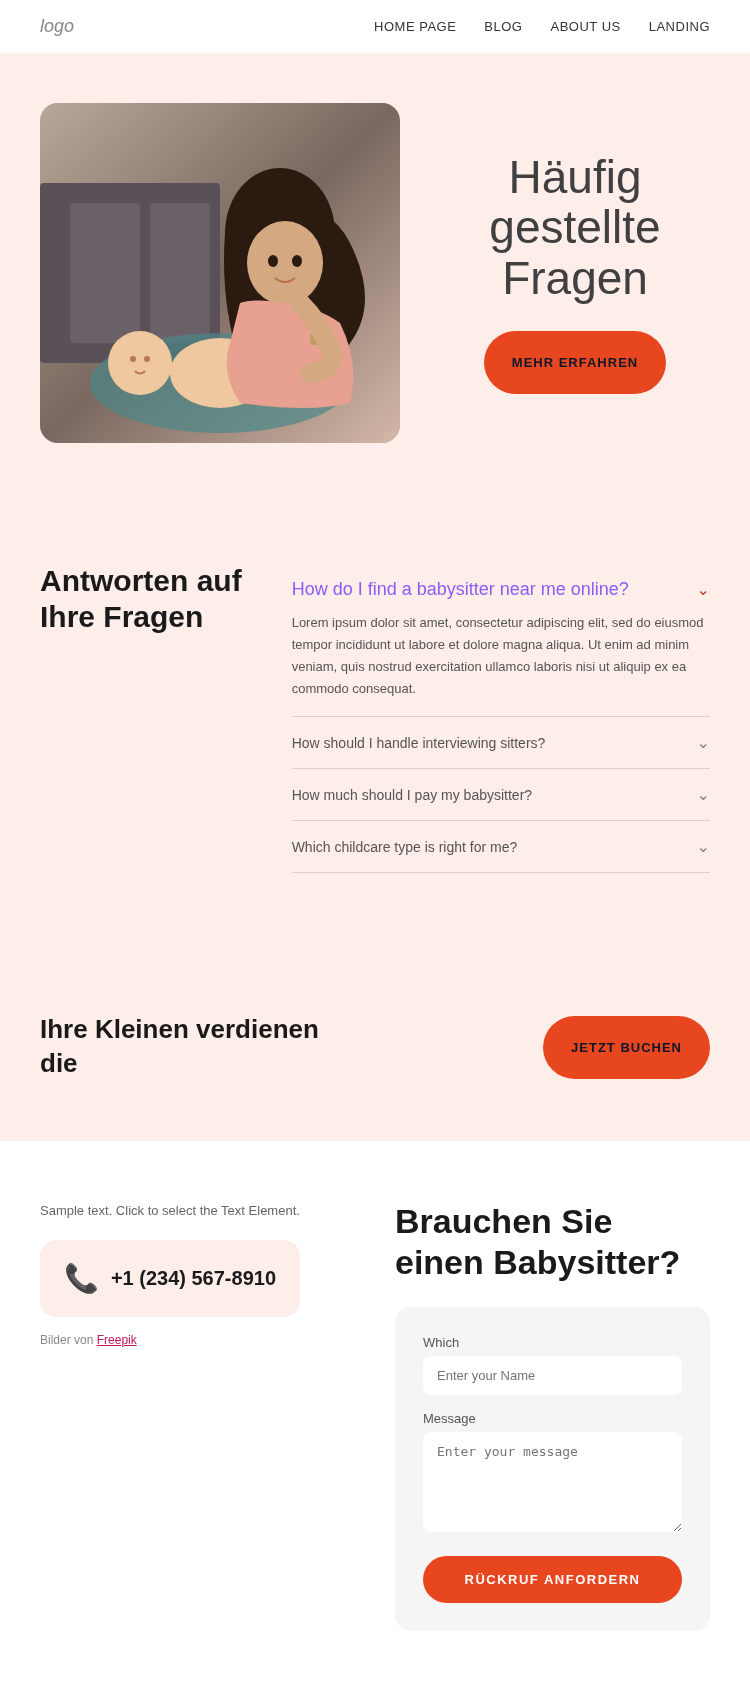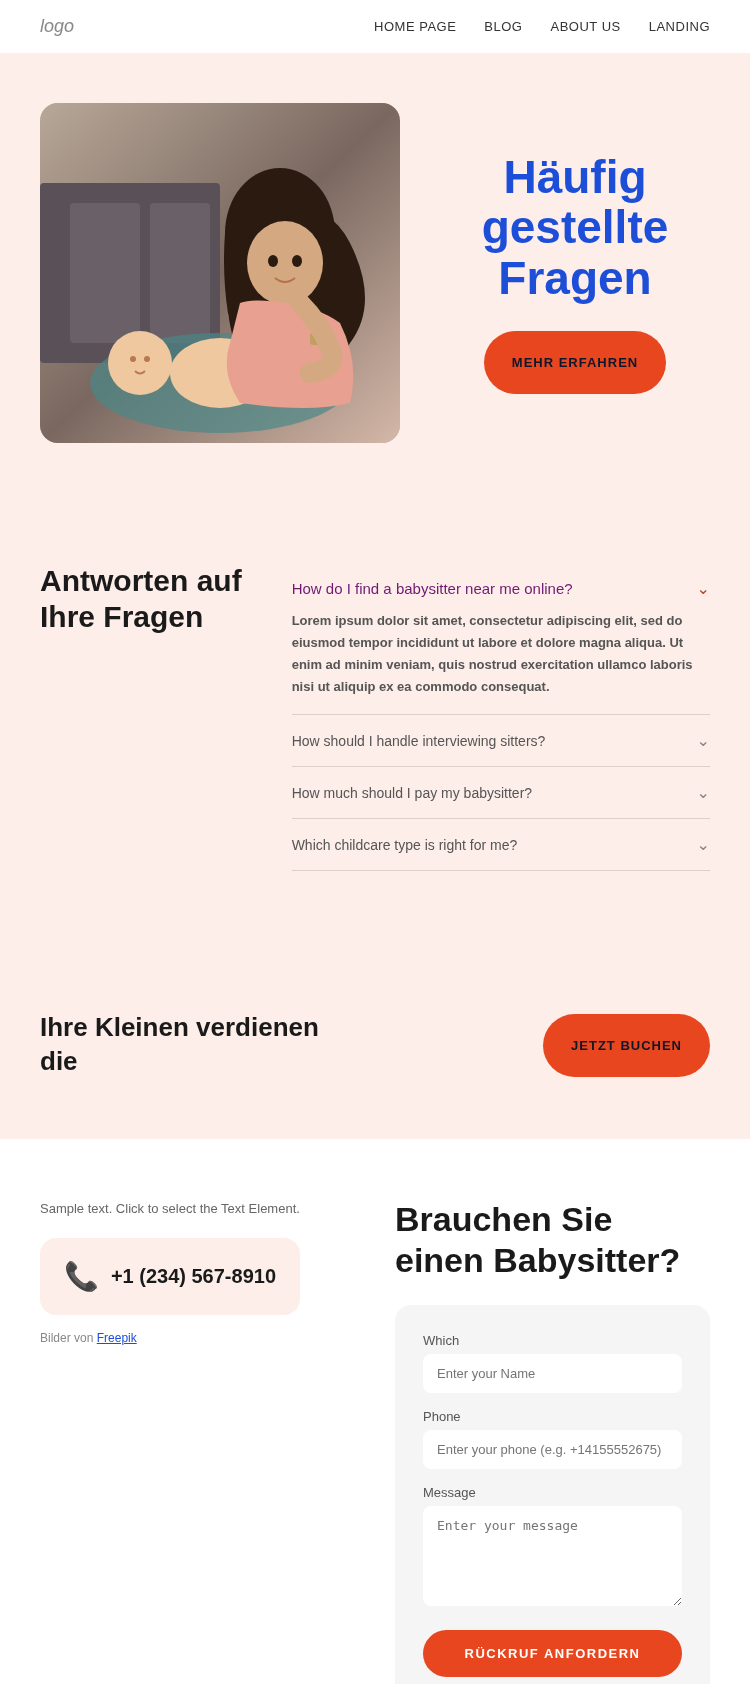--- a/index.html
+++ b/index.html
@@ -22,21 +22,21 @@
       display: flex; align-items: center; gap: 40px;
     }
     .hero-image {
       width: 360px; min-width: 360px; height: 340px;
       border-radius: 18px; overflow: hidden;
       background: #c8b8b0;
     }
     
     .hero-right { flex: 1; text-align: center; }
     .hero-title {
-      font-size: 46px; font-weight: 700; color: #1d4ed8;
+      font-size: 46px; font-weight: 400; color: #404040;
       line-height: 1.1; margin-bottom: 28px;
     }
     .btn-orange {
       background: #e8461e; color: #0f172a; border: none; border-radius: 50px;
       padding: 24px 28px; font-size: 13px; font-weight: 700; letter-spacing: 1px;
       cursor: pointer; text-transform: uppercase;
     }
 
     
     .faq-section {
@@ -45,25 +45,25 @@
     }
     .faq-left { min-width: 185px; }
     .faq-heading { font-size: 30px; font-weight: 900; color: #1a1a1a; line-height: 1.2; }
     .faq-right { flex: 1; }
     .faq-item {
       border-bottom: 1px solid #e0cfc9; padding: 16px 0;
     }
     .faq-item-header {
       display: flex; justify-content: space-between; align-items: center; cursor: pointer;
     }
-    .faq-question { font-size: 15px; color: #701a75; font-weight: 500; }
+    .faq-question { font-size: 18px; color: #8b5cf6; font-weight: 500; }
     .faq-question-dark { font-size: 14px; color: #555; font-weight: 400; }
     .faq-chevron { font-size: 16px; color: #c0442a; }
     .faq-chevron-gray { font-size: 16px; color: #888; }
-    .faq-answer { margin-top: 12px; font-size: 13px; color: #555; line-height: 1.7; font-weight: bold; }
+    .faq-answer { margin-top: 12px; font-size: 13px; color: #555; line-height: 1.7; }
 
     
     .cta-band {
       background: #fdeee9; padding: 60px 40px;
       display: flex; align-items: center; justify-content: space-between;
     }
     .cta-text { font-size: 26px; font-weight: 900; color: #1a1a1a; line-height: 1.3; max-width: 320px; }
 
     
     .contact-section {
@@ -73,21 +73,21 @@
     .contact-left { flex: 1; }
     .contact-title { font-size: 20px; font-weight: 900; color: #1a1a1a; margin-bottom: 12px; line-height: 1.3; }
     .contact-sample { font-size: 13px; color: #666; margin-bottom: 20px; line-height: 1.5; }
     .phone-box {
       background: #fdeee9; border-radius: 16px; padding: 22px 24px;
       display: flex; align-items: center; gap: 12px; margin-bottom: 16px; max-width: 260px;
     }
     .phone-icon { font-size: 28px; }
     .phone-number { font-size: 20px; font-weight: 700; color: #1a1a1a; }
     .photo-credit { font-size: 12px; color: #888; }
-    .photo-credit a { color: #1d4ed8; }
+    .photo-credit a { color: #be185d; }
 
     .contact-right { flex: 1; }
     .contact-right-title { font-size: 34px; font-weight: 900; color: #1a1a1a; margin-bottom: 24px; line-height: 1.2; }
     .form-card { background: #f5f5f5; border-radius: 16px; padding: 28px; }
     .form-group { margin-bottom: 16px; }
     .form-label { font-size: 13px; color: #555; margin-bottom: 6px; display: block; }
     .form-input {
       width: 100%; padding: 12px 14px; border-radius: 8px; border: none;
       background: #fff; font-size: 13px; color: #aaa; outline: none;
     }
@@ -227,23 +227,19 @@
     </p>
   </div>
   <div class="contact-right">
     <h2 class="contact-right-title">Brauchen Sie einen Babysitter?</h2>
     <div class="form-card">
       <div class="form-group">
         <label class="form-label">Which</label>
         <input class="form-input" type="text" placeholder="Enter your Name" style="">
       </div>
       <div class="form-group">
-        <label class="form-label">Phone</label>
-        <input class="form-input" type="tel" placeholder="Enter your phone (e.g. +14155552675)" style="">
-      </div>
-      <div class="form-group">
         <label class="form-label">Message</label>
         <textarea class="form-textarea" placeholder="Enter your message" style=""></textarea>
       </div>
       <button class="btn-submit">RÜCKRUF ANFORDERN</button>
     </div>
   </div>
 </section>
 
 </body></html>

